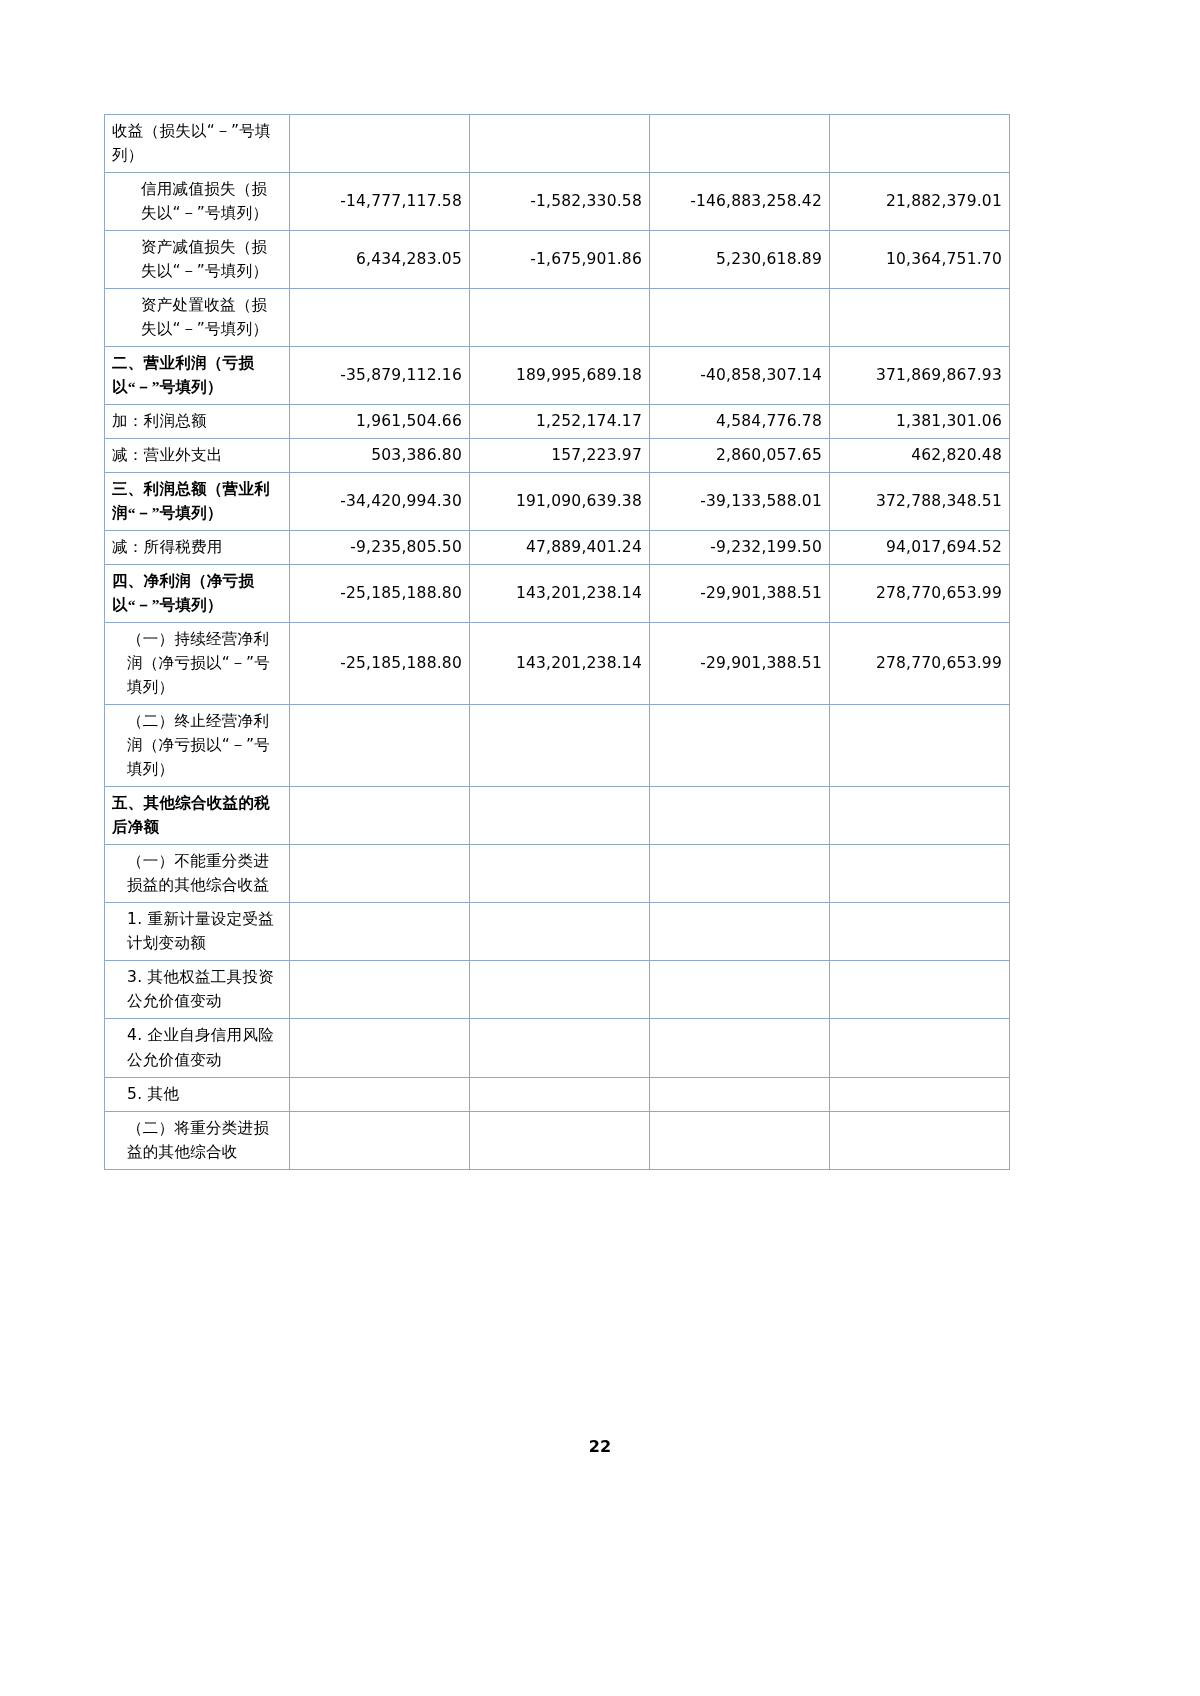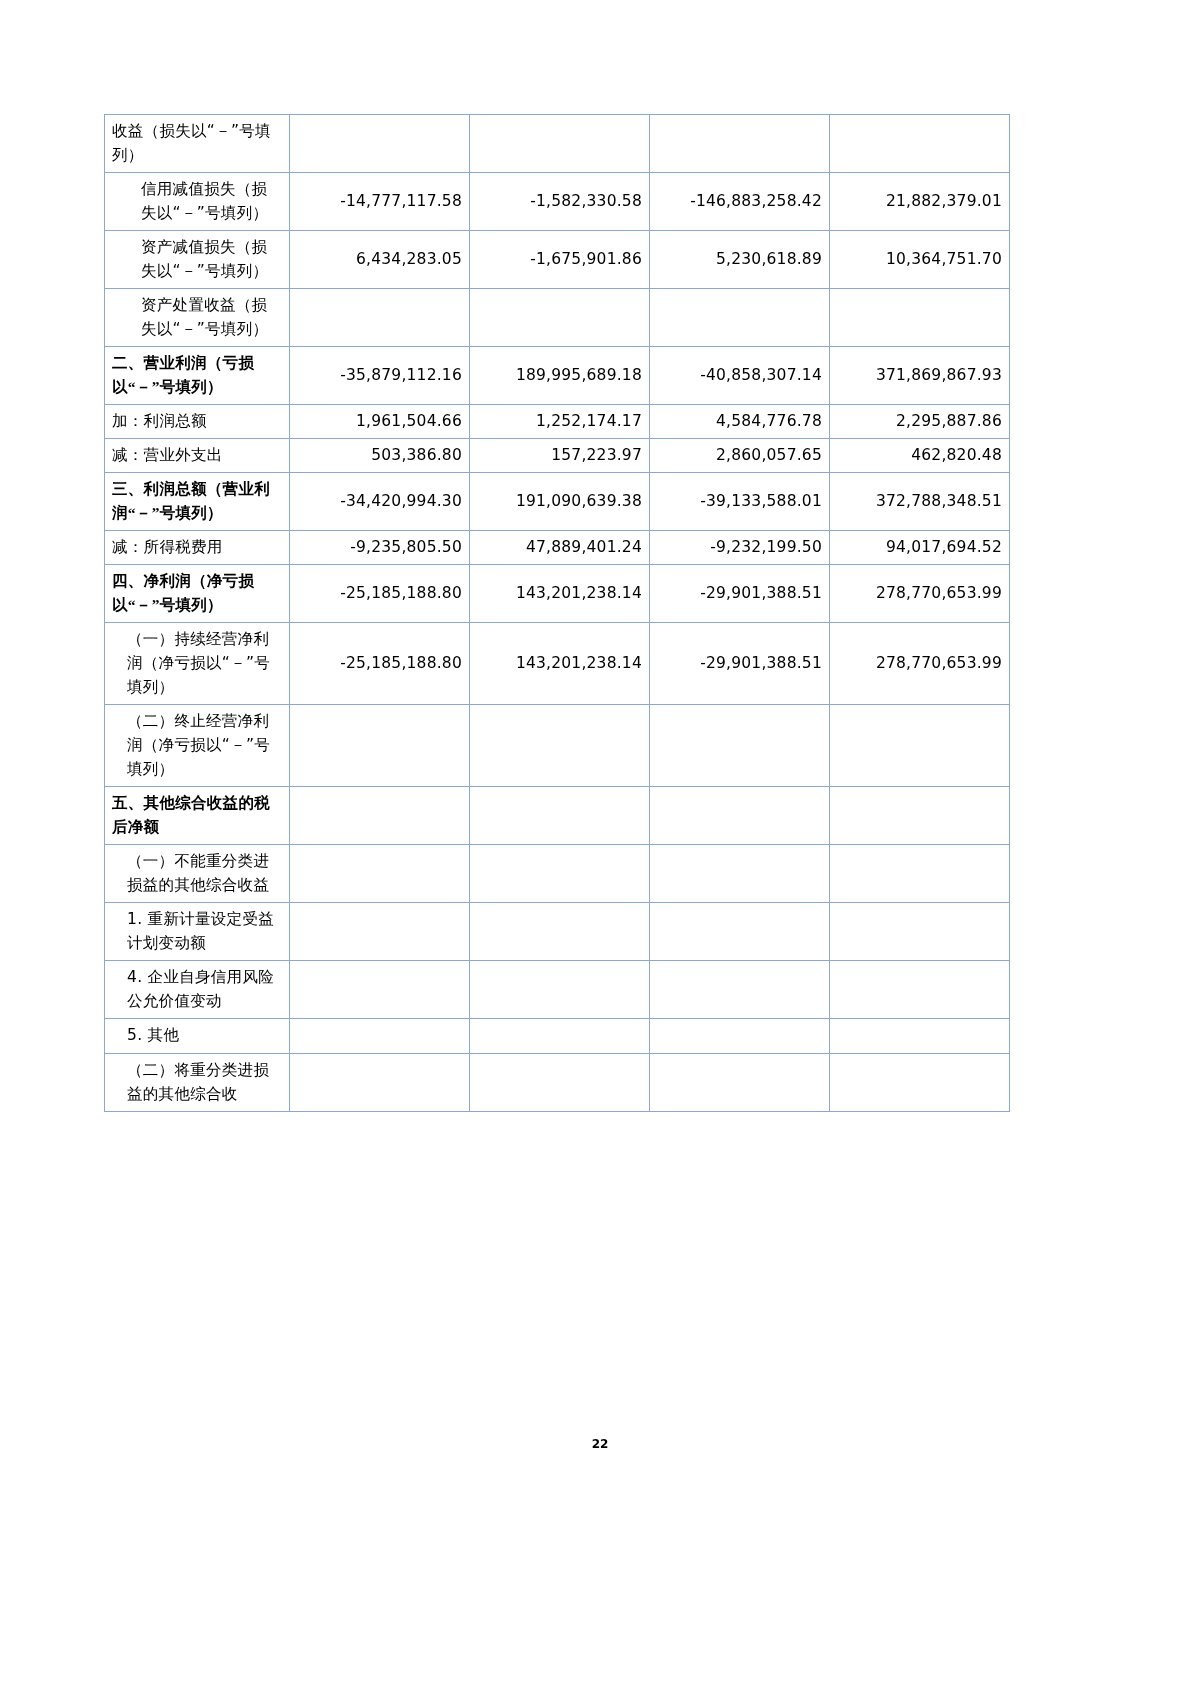--- a/index.html
+++ b/index.html
@@ -60,21 +60,21 @@
     white-space: nowrap;
   }
   .indent1 { padding-left: 22px !important; }
   .indent2 { padding-left: 36px !important; }
   .pagenum {
     position: absolute;
     left: 0;
     top: 1437px;
     width: 1200px;
     text-align: center;
-    font-size: 12px;
+    font-size: 16px;
     font-weight: bold;
     font-family: "DejaVu Sans", sans-serif;
   }
 </style>
 </head>
 <body>
 
 <div class="page">
   <div class="sheet">
     <table class="fin">
@@ -119,21 +119,21 @@
             <td class="num">-35,879,112.16</td>
             <td class="num">189,995,689.18</td>
             <td class="num">-40,858,307.14</td>
             <td class="num">371,869,867.93</td>
           </tr>
           <tr>
             <td class="label">加：利润总额</td>
             <td class="num">1,961,504.66</td>
             <td class="num">1,252,174.17</td>
             <td class="num">4,584,776.78</td>
-            <td class="num">2,295,887.86</td>
+            <td class="num">1,381,301.06</td>
           </tr>
           <tr>
             <td class="label">减：营业外支出</td>
             <td class="num">503,386.80</td>
             <td class="num">157,223.97</td>
             <td class="num">2,860,057.65</td>
             <td class="num">462,820.48</td>
           </tr>
           <tr>
             <td class="label bold">三、利润总额（营业利润“－”号填列）</td>
@@ -179,20 +179,27 @@
           </tr>
           <tr>
             <td class="label indent1">（一）不能重分类进损益的其他综合收益</td>
             <td class="num"></td>
             <td class="num"></td>
             <td class="num"></td>
             <td class="num"></td>
           </tr>
           <tr>
             <td class="label indent1">1. 重新计量设定受益计划变动额</td>
+            <td class="num"></td>
+            <td class="num"></td>
+            <td class="num"></td>
+            <td class="num"></td>
+          </tr>
+          <tr>
+            <td class="label indent1">3. 其他权益工具投资公允价值变动</td>
             <td class="num"></td>
             <td class="num"></td>
             <td class="num"></td>
             <td class="num"></td>
           </tr>
           <tr>
             <td class="label indent1">4. 企业自身信用风险公允价值变动</td>
             <td class="num"></td>
             <td class="num"></td>
             <td class="num"></td>

